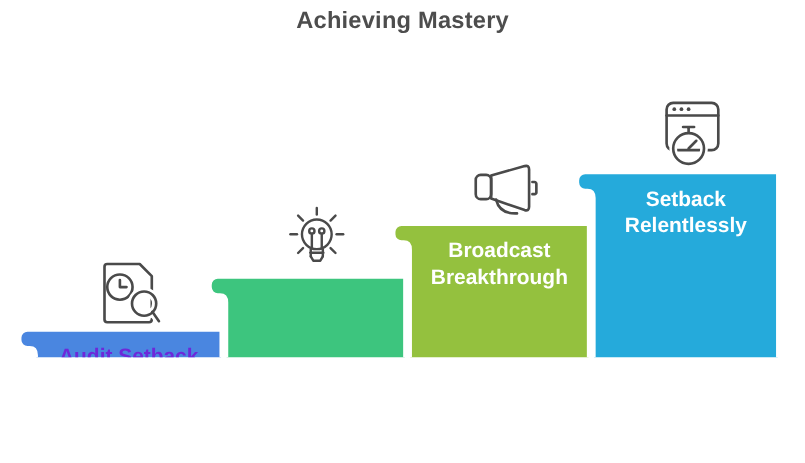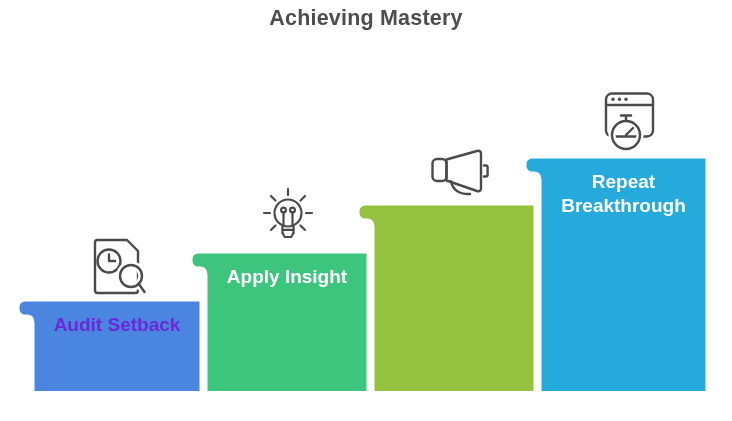--- a/index.html
+++ b/index.html
@@ -1,18 +1,18 @@
 <!DOCTYPE html>
 <html><head>
 <meta charset="utf-8">
 <style>
   html,body{margin:0;padding:0;background:#ffffff;}
   .stage{
     position:relative;
-    width:732px;height:391px;
+    width:732px;height:325px;
     overflow:hidden;
     background:#ffffff;
     font-family:"Liberation Sans", sans-serif;
   }
   .page-title{
     position:absolute;
     top:6px;left:0;width:100%;
     text-align:center;
     font-size:21.5px;
     font-weight:bold;
@@ -44,22 +44,22 @@
   <h1 class="page-title" style="color: rgb(77, 77, 77);">Achieving Mastery</h1>
 
   <svg id="bars-svg" width="732" height="421" viewBox="0 0 732 421">
       <path d="M 33 394 L 33 323 C 33 318, 31 316, 27 316 L 25 316 A 7 7 0 0 1 18 309 L 18 307 A 7 7 0 0 1 25 300 L 201 300 L 201 394 Z" fill="#4a86e0" stroke="#ffffff" stroke-width="3" stroke-linejoin="round"></path>
       <path d="M 206 394 L 206 275 C 206 270, 204 268, 200 268 L 198 268 A 7 7 0 0 1 191 261 L 191 259 A 7 7 0 0 1 198 252 L 368 252 L 368 394 Z" fill="#3dc57e" stroke="#ffffff" stroke-width="3" stroke-linejoin="round"></path>
       <path d="M 373 394 L 373 227 C 373 222, 371 220, 367 220 L 365 220 A 7 7 0 0 1 358 213 L 358 211 A 7 7 0 0 1 365 204 L 535 204 L 535 394 Z" fill="#94c13e" stroke="#ffffff" stroke-width="3" stroke-linejoin="round"></path>
       <path d="M 540 394 L 540 180 C 540 175, 538 173, 534 173 L 532 173 A 7 7 0 0 1 525 166 L 525 164 A 7 7 0 0 1 532 157 L 707 157 L 707 394 Z" fill="#25aadb" stroke="#ffffff" stroke-width="3" stroke-linejoin="round"></path>
     </svg>
 
   <div class="step-label" style="left: 33px; top: 300px; width: 168px; color: #6d28d9;">Audit Setback</div>
-  <div class="step-label" style="left: 206px; top: 252px; width: 162px; color: rgb(255, 255, 255);">Apply Insight</div>
-  <div class="step-label" style="left: 540px; top: 157px; width: 167px; color: rgb(255, 255, 255);">Repeat Breakthrough</div>
+  <div class="step-label" style="left: 373px; top: 204px; width: 162px; color: rgb(255, 255, 255);">Broadcast Breakthrough</div>
+  <div class="step-label" style="left: 540px; top: 157px; width: 167px; color: rgb(255, 255, 255);">Setback Relentlessly</div>
 
   <div class="icon" style="left: 90px; top: 236px; color: rgb(74, 74, 74);">
     <svg width="60" height="60" viewBox="0 0 60 60" fill="none" stroke="currentColor" stroke-width="2.4" stroke-linecap="round" stroke-linejoin="round">
       <path d="M5,6.5 q0,-2.5 2.5,-2.5 H37 L48,15 V54.5 q0,2.5 -2.5,2.5 H7.5 q-2.5,0 -2.5,-2.5 Z"></path>
       <circle cx="19" cy="25" r="11.5"></circle>
       <path d="M19,18.5 V25 H25"></path>
       <circle cx="41" cy="40" r="11" stroke="#ffffff" stroke-width="7.5"></circle>
       <path d="M48.5,47.5 L54.5,56" stroke="#ffffff" stroke-width="7.5"></path>
       <circle cx="41" cy="40" r="11"></circle>
       <path d="M48.5,47.5 L54.5,56"></path>

